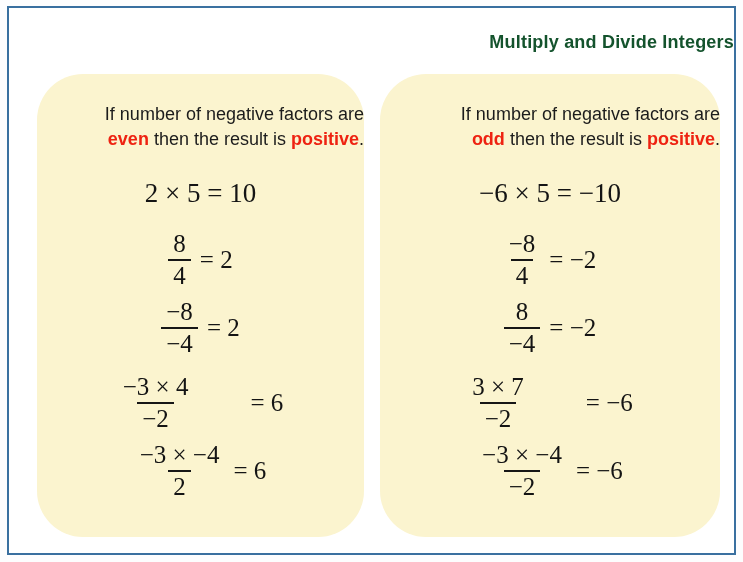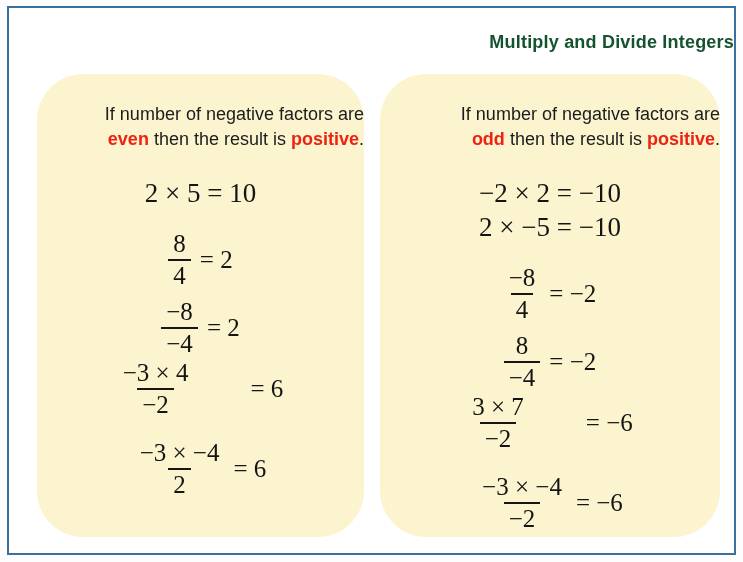--- a/index.html
+++ b/index.html
@@ -67,22 +67,22 @@
   .frac {
     display: inline-flex;
     flex-direction: column;
     align-items: center;
   }
   .frac .num { padding: 0 5px 1px 5px; line-height: 28px; }
   .frac .den { border-top: 2px solid #161616; padding: 1px 5px 0 5px; line-height: 28px; }
   .rhs { margin-left: 9px; }
   .frac-1 { margin-top: 20px; }
   .frac-2 { margin-top: 8px; }
-  .frac-3 { margin-top: 1px; gap: 48px; }
-  .frac-4 { margin-top: 20px; }
+  .frac-3 { margin-top: 15px; gap: 48px; }
+  .frac-4 { margin-top: 8px; }
 </style>
 </head>
 <body>
 
 <div class="frame">
 
   <div class="page-title">Multiply and Divide Integers</div>
 
   <div class="panel panel-left">
     <div class="rule">
@@ -125,22 +125,21 @@
       </div>
     </div>
   </div>
 
   <div class="panel panel-right">
     <div class="rule">
       <span>If number of negative factors are</span><br>
       <span class="hl">odd</span><span> then the result is </span><span class="hl">positive</span><span>.</span>
     </div>
     <div class="math-col">
-      <div class="eq eq-first">−2 × 2 = −10</div>
-      <div class="eq">2 × −5 = −10</div>
+      <div class="eq eq-first">−6 × 5 = −10</div>
 
       <div class="frac-row frac-1">
         <span class="frac">
           <span class="num">−8</span>
           <span class="den">4</span>
         </span>
         <span class="rhs">= −2</span>
       </div>
 
       <div class="frac-row frac-2">

